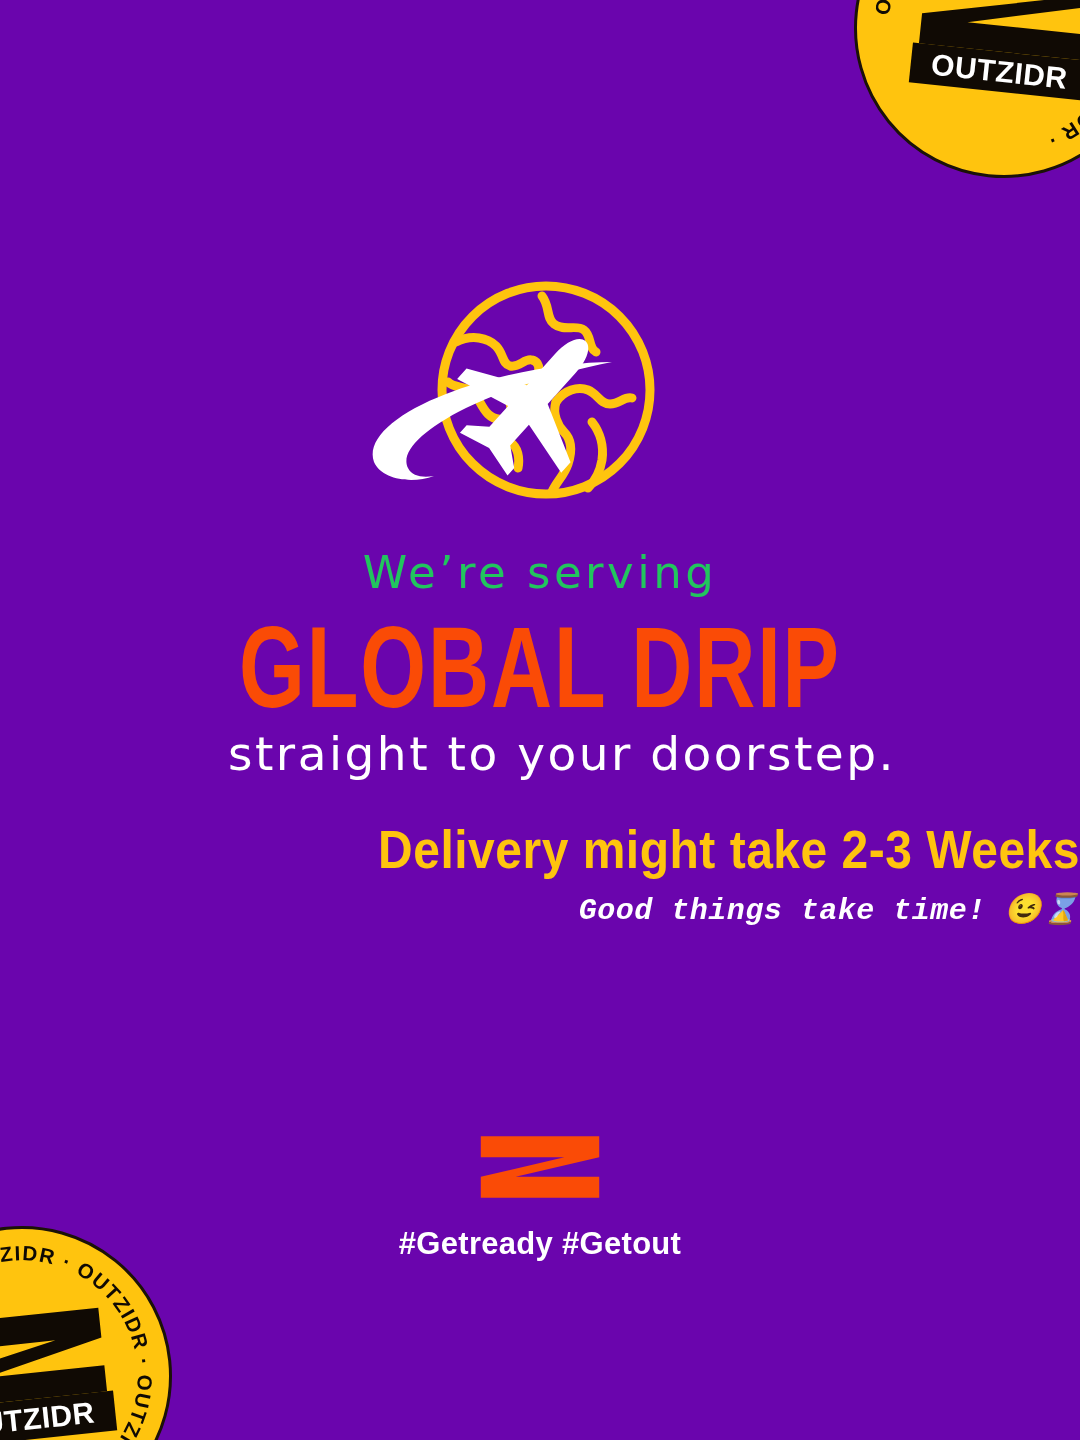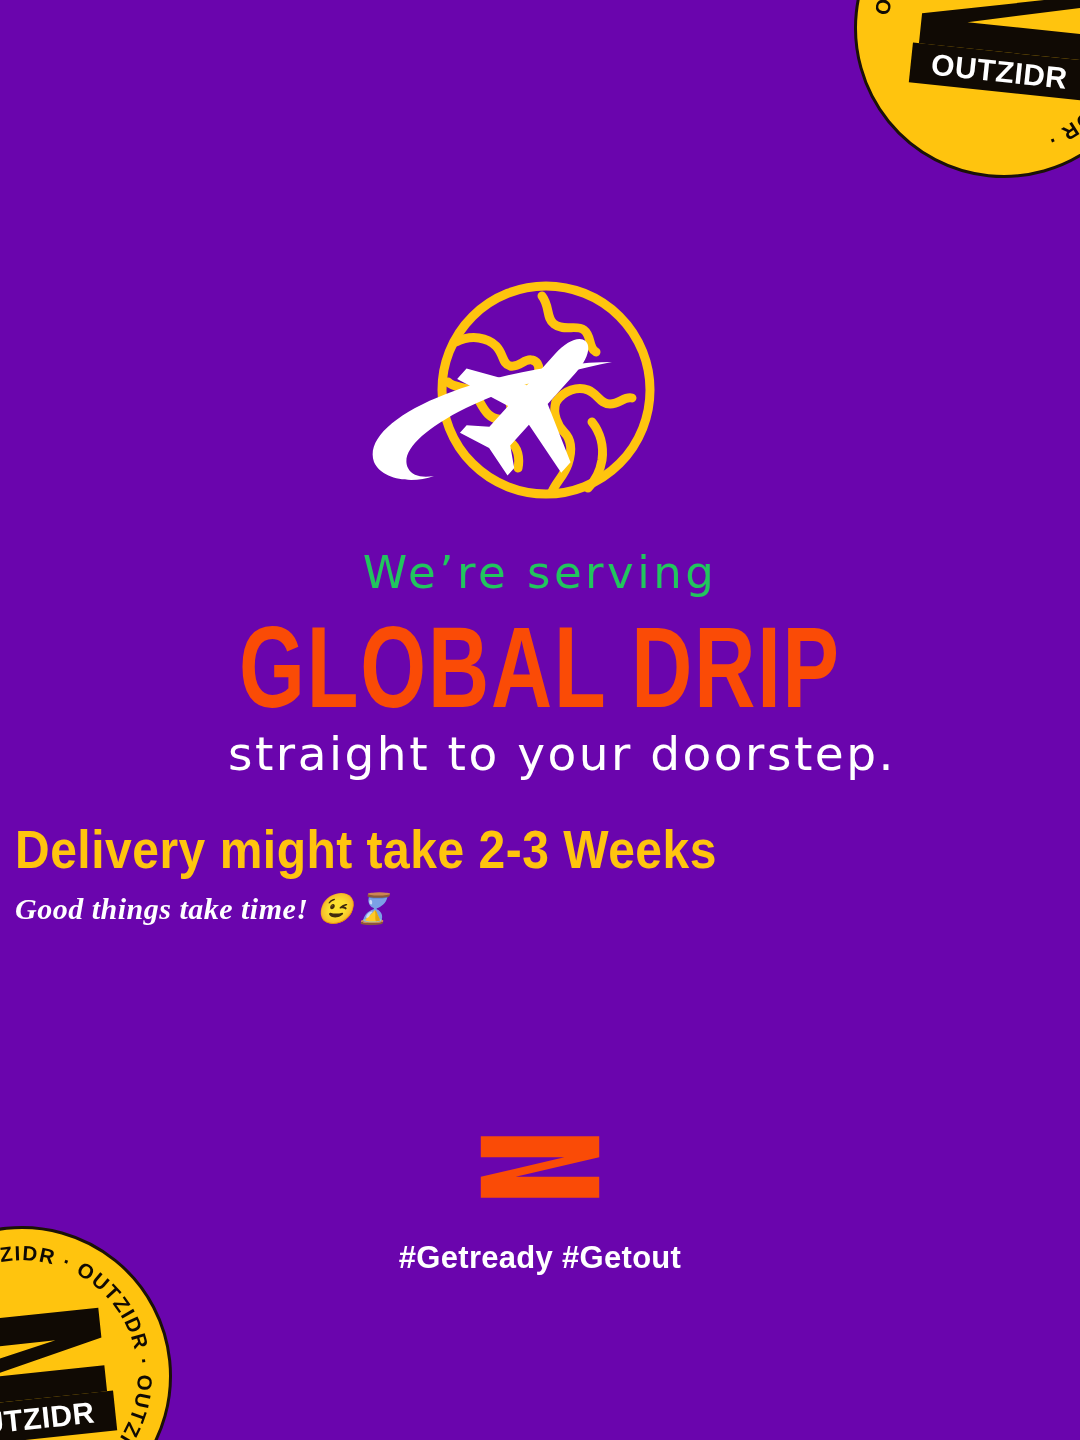--- a/index.html
+++ b/index.html
@@ -132,41 +132,41 @@
     letter-spacing: 2.5px;
     line-height: 1.12;
     margin-top: 22px;
     font-family: "DejaVu Sans", sans-serif;
     padding-left: 44px;
   }
 
   
   .delivery {
     position: absolute;
-    left: 15px;
+    left: 4px;
     right: 0;
     top: 822px;
-    text-align: left;
+    text-align: right;
   }
   .delivery-main {
     color: #FFC40E;
     font-size: 48px;
     font-weight: 700;
     letter-spacing: 0.5px;
     font-family: "Liberation Sans Narrow", "Liberation Sans", sans-serif;
     transform: scaleY(1.12);
   }
   .delivery-sub {
     color: #ffffff;
     font-size: 30px;
     font-weight: 700;
     font-style: italic;
     letter-spacing: 0.5px;
     margin-top: 14px;
-    font-family: Liberation Serif, serif;
+    font-family: Liberation Mono, monospace;
   }
 
   
   .footer {
     position: absolute;
     left: 0;
     right: 0;
     top: 1122px;
     text-align: center;
   }
@@ -174,21 +174,21 @@
     width: 124px;
     height: 90px;
     display: block;
     margin: 0 auto;
   }
   .footer-tag {
     color: #ffffff;
     font-size: 31px;
     font-weight: 700;
     letter-spacing: 0.3px;
-    margin-top: 28px;
+    margin-top: 14px;
     font-family: "Liberation Sans", sans-serif;
   }
 </style>
 </head>
 <body>
 
 <div id="poster">
 
   <div class="badge badge-tr">
     <svg class="badge-ring" viewBox="0 0 300 300">

